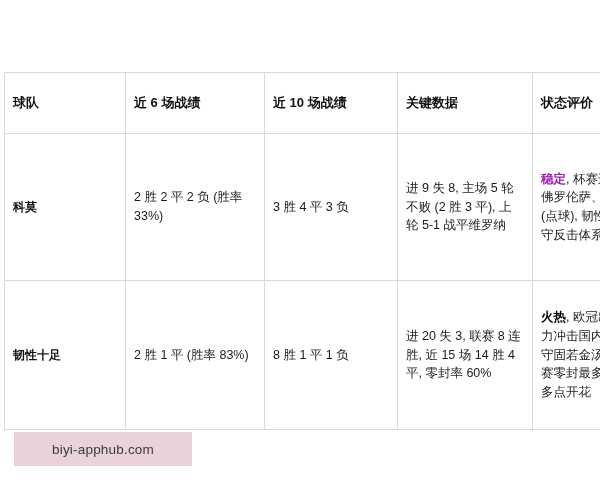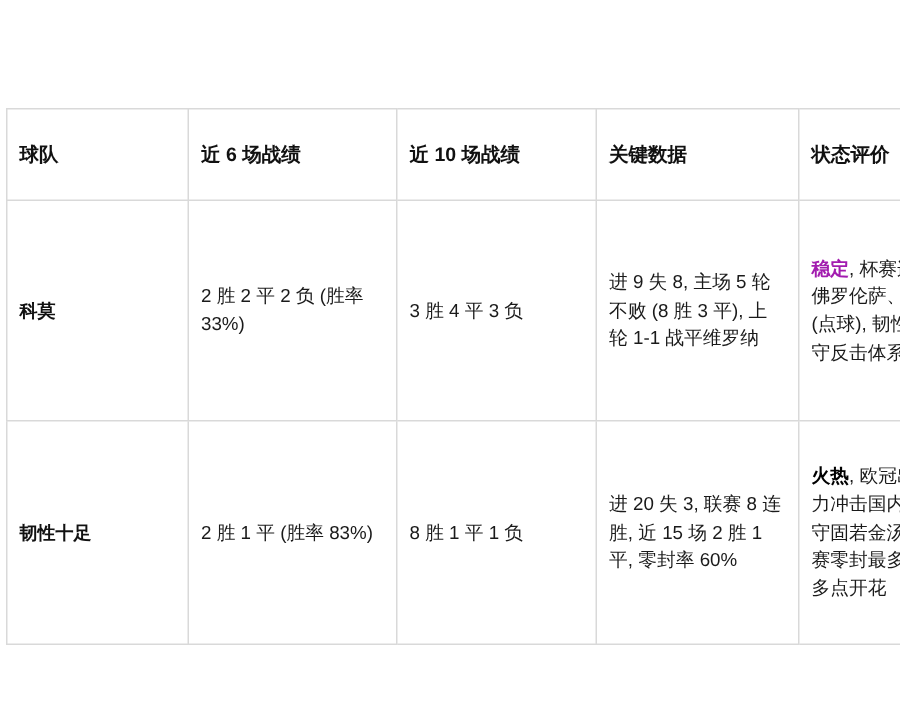--- a/index.html
+++ b/index.html
@@ -102,27 +102,30 @@
         <th class="col-ten">近 10 场战绩</th>
         <th class="col-key">关键数据</th>
         <th class="col-status">状态评价</th>
       </tr>
     </thead>
     <tbody>
       <tr class="row-como">
         <td class="team-cell">科莫</td>
         <td>2 胜 2 平 2 负 (胜率 33%)</td>
         <td>3 胜 4 平 3 负</td>
-        <td>进 9 失 8, 主场 5 轮不败 (8 胜 3 平), 上轮 1-1 战平维罗纳</td>
+        <td>进 9 失 8, 主场 5 轮不败 (2 胜 3 平), 上轮 5-1 战平维罗纳</td>
         <td><span class="status-lead-stable">稳定</span><span class="status-text">, 杯赛连续淘汰佛罗伦萨、那不勒斯 (点球), 韧性十足, 防守反击体系成熟</span></td>
       </tr>
       <tr class="row-inter">
         <td class="team-cell">韧性十足</td>
         <td>2 胜 1 平 (胜率 83%)</td>
         <td>8 胜 1 平 1 负</td>
-        <td>进 20 失 3, 联赛 8 连胜, 近 15 场 2 胜 1 平, 零封率 60%</td>
+        <td>进 20 失 3, 联赛 8 连胜, 近 15 场 14 胜 4 平, 零封率 60%</td>
         <td><span class="status-lead-hot">火热</span><span class="status-text">, 欧冠出局后全力冲击国内双冠, 防守固若金汤 (五大联赛零封最多), 进攻端多点开花</span></td>
       </tr>
     </tbody>
   </table>
 
+  <div class="watermark">
+    <span>biyi-apphub.com</span>
+  </div>
 
 </div>
 
 </body></html>

